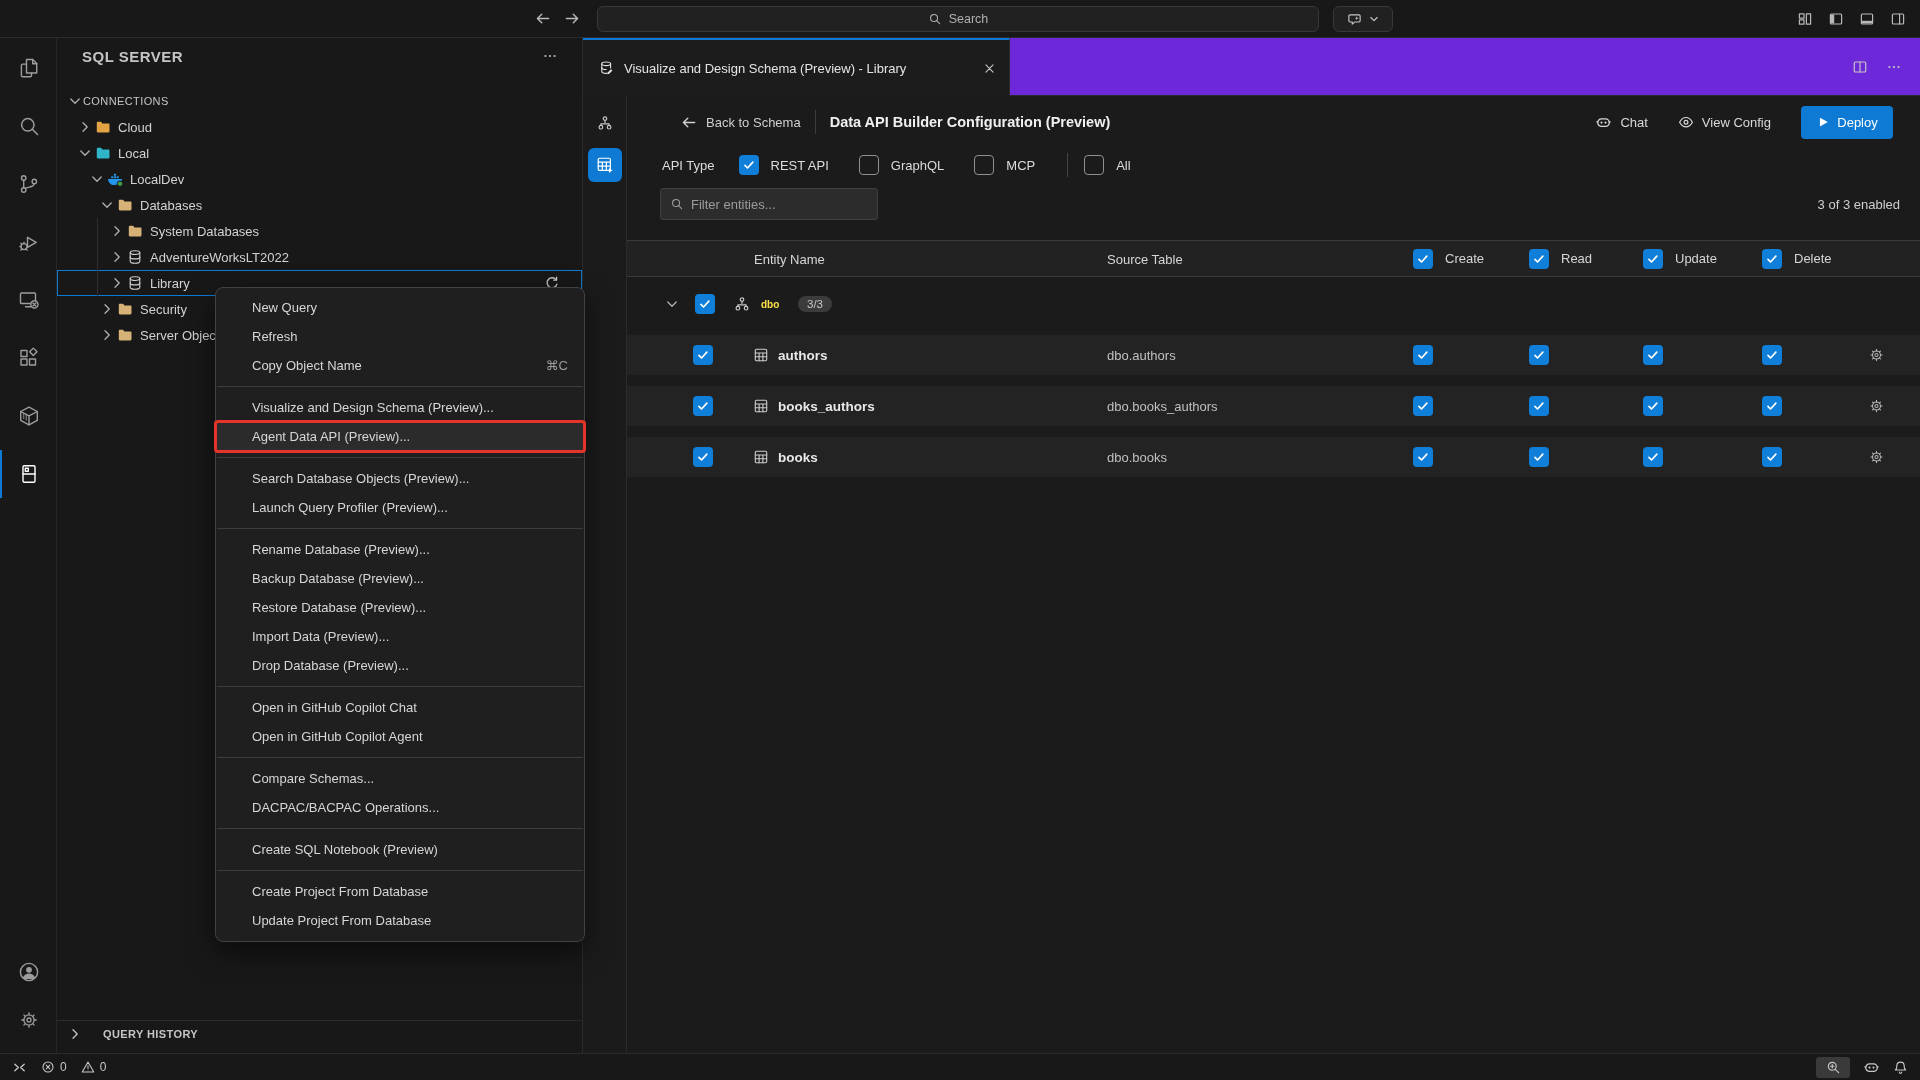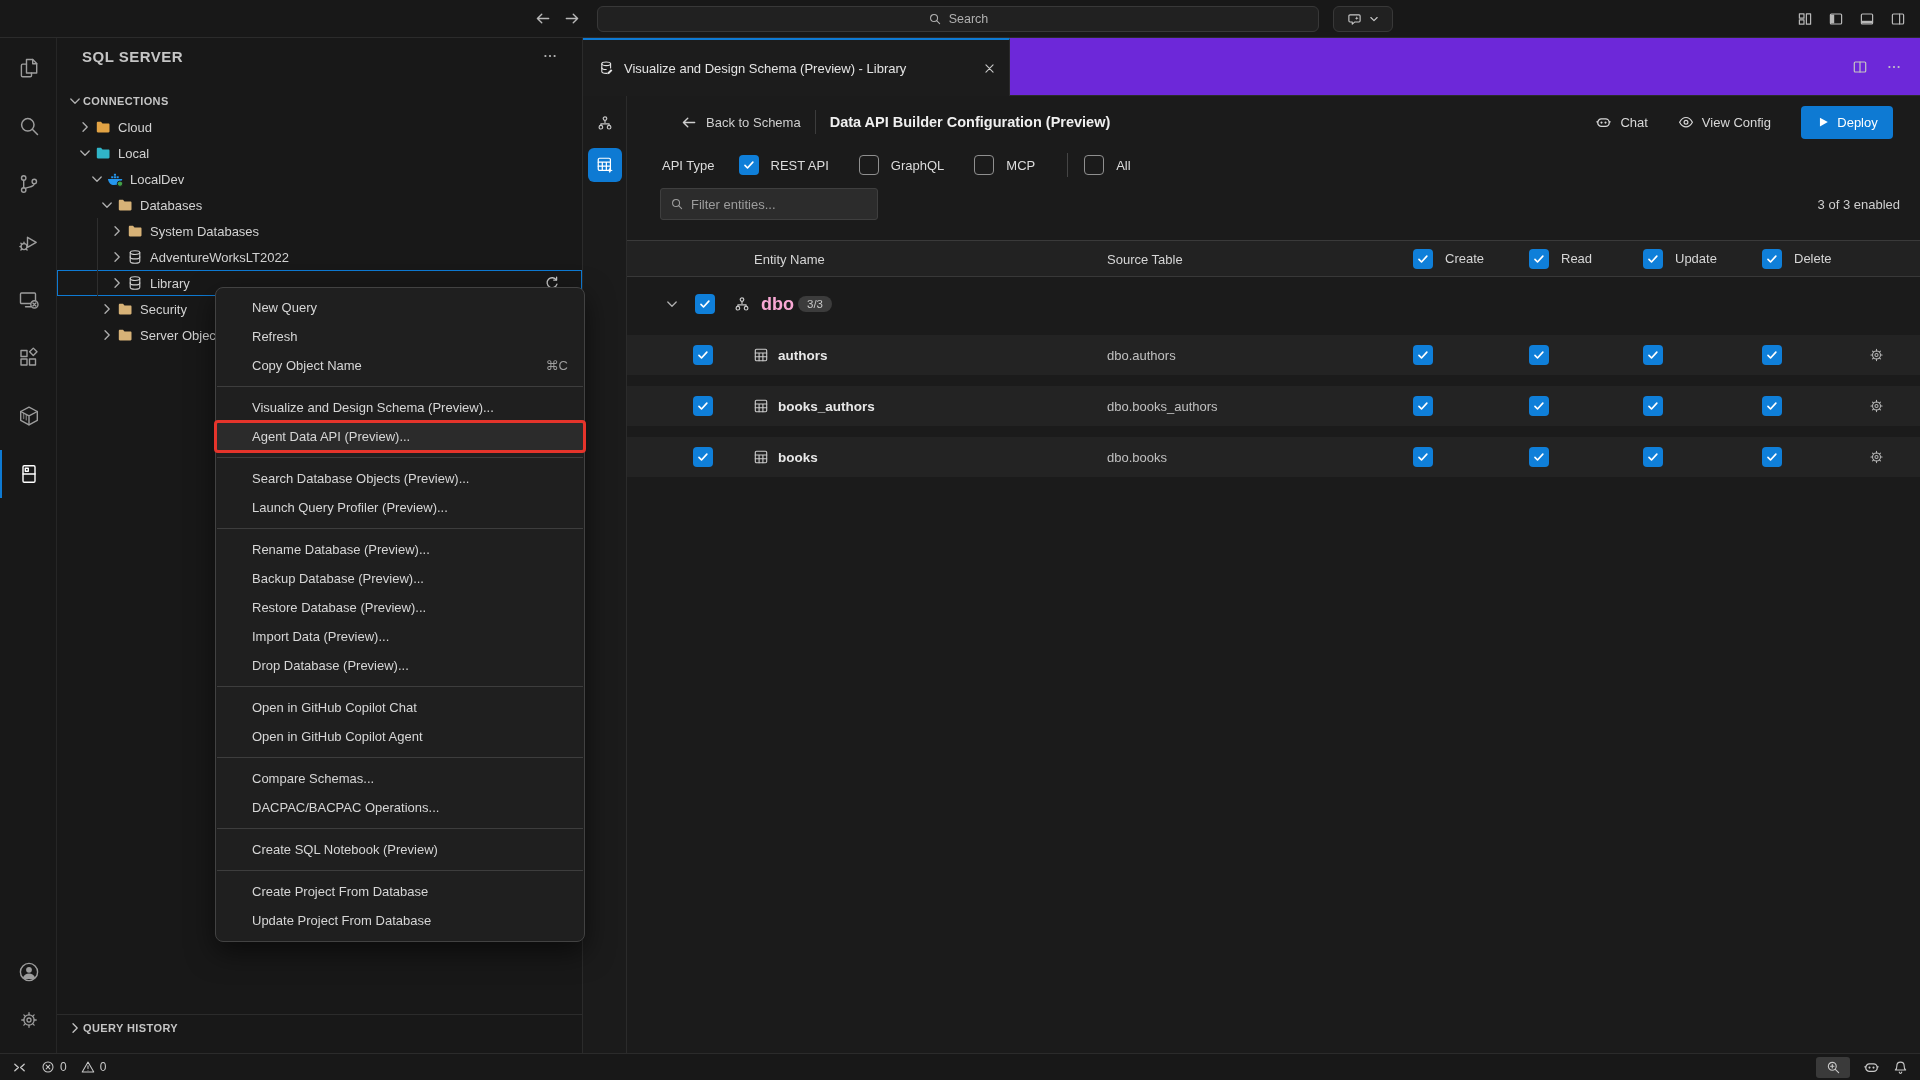--- a/index.html
+++ b/index.html
@@ -20,25 +20,25 @@
 
 .sidebar{position:absolute;left:57px;top:38px;width:526px;bottom:27px;background:#181818;border-right:1px solid #2b2b2b;z-index:3}
 .sb-header{position:absolute;top:0;left:0;right:0;height:36px;display:flex;align-items:center;padding:0 24px 0 25px}
 .sb-title{font-size:15px;font-weight:700;letter-spacing:.5px;color:#c5c5c5}
 .sb-more{margin-left:auto;color:#bbb}
 .tree{position:absolute;top:50px;left:0;right:0}
 .tree-row{position:relative;height:26px;display:flex;align-items:center;color:#d2d2d2;cursor:pointer}
 .tree-row .twisty{width:17px;flex:0 0 17px;color:#b0b0b0}
 .tree-row .ticon{width:19px;flex:0 0 19px;margin-right:6px}
 .tree-row .label{white-space:nowrap}
-.tree-row.section .label{font-weight:700;font-size:11px;letter-spacing:.4px;color:#c5c5c5}
+.tree-row.section .label{font-weight:400;font-size:11px;letter-spacing:.4px;color:#c5c5c5}
 .tree-row.selected{outline:1px solid var(--accent);outline-offset:-1px}
 .tree-row .row-action{position:absolute;right:22px;color:#c8c8c8}
 .guide{position:absolute;width:1px;background:#2e2e2e}
-.qh-bar{position:absolute;left:0;right:0;bottom:12px;height:27px;border-top:1px solid #2b2b2b;display:flex;align-items:center;padding-left:10px;gap:0;color:#c5c5c5}
+.qh-bar{position:absolute;left:0;right:0;bottom:6px;height:27px;border-top:1px solid #2b2b2b;display:flex;align-items:center;padding-left:10px;gap:20px;color:#c5c5c5}
 .qh-bar .label{font-weight:700;font-size:11px;letter-spacing:.4px}
 
 .editor{position:absolute;left:583px;top:38px;right:0;bottom:27px;background:#1b1b1b}
 .tabbar{position:absolute;top:0;left:0;right:0;height:58px;background:#6d28d9;border-bottom:1px solid #2b2b2b;display:flex}
 .tab{width:427px;height:58px;background:#1c1c1c;border-top:2px solid var(--accent);border-right:1px solid #2b2b2b;display:flex;align-items:center;padding:0 12px 0 16px;gap:9px;color:#e4e4e4;cursor:pointer}
 .tab .tab-title{white-space:nowrap}
 .tab-close{margin-left:auto;color:#c8c8c8}
 .tab-actions{margin-left:auto;display:flex;align-items:center;gap:18px;padding-right:18px;color:#c5c5c5}
 .toolstrip{position:absolute;left:0;top:58px;bottom:0;width:44px;border-right:1px solid #2b2b2b;display:flex;flex-direction:column;align-items:center;padding-top:10px;gap:8px}
 .strip-btn{width:34px;height:34px;border-radius:6px;display:flex;align-items:center;justify-content:center;color:#c5c5c5;cursor:pointer}
@@ -57,21 +57,21 @@
 .vsep{width:1px;height:24px;background:#454545;margin:0 16px 0 2px}
 .filter-row{height:44px;display:flex;align-items:center;padding:0 20px 0 33px}
 .filter-box{width:218px;height:32px;background:#2c2c2c;border:1px solid #3f3f3f;border-radius:3px;display:flex;align-items:center;padding:0 9px;gap:7px;color:#9d9d9d}
 .filter-box input{flex:1;background:transparent;border:0;outline:0;color:#86efac;font:inherit;min-width:0}
 .filter-box input::placeholder{color:#9d9d9d}
 .enabled-summary{margin-left:auto;color:#cfcfcf}
 .grid{margin-top:14px}
 .grid-header{position:relative;height:37px;background:#222222;border-top:1px solid #3a3a3a;border-bottom:1px solid #383838;color:#d6d6d6}
 .gcell{position:absolute;top:50%;transform:translateY(-50%);display:flex;align-items:center;gap:12px;white-space:nowrap}
 .group-row{position:relative;height:46px;margin-top:4px}
-.group-name{font-size:18px;font-weight:700;color:#f9a8d4}
+.group-name{font-size:10px;font-weight:700;color:#fde047}
 .badge{background:#3c3c3c;border-radius:9px;padding:2px 9px;font-size:11.5px;color:#c8c8c8}
 .entity-row{position:relative;height:40px;background:#232323;margin-top:11px}
 .entity-row:first-child{margin-top:8px}
 .entity-name{font-size:13.5px;font-weight:700;color:#e8e8e8}
 .source-text{color:#c0c0c0}
 .gear{color:#b5b5b5;cursor:pointer}
 .cb{width:20px;height:20px;border-radius:4px;display:inline-flex;align-items:center;justify-content:center;flex:0 0 20px;cursor:pointer}
 .cb.on{background:var(--checkbox-blue)}
 .cb.off{border:1.5px solid #8f8f8f}
 

